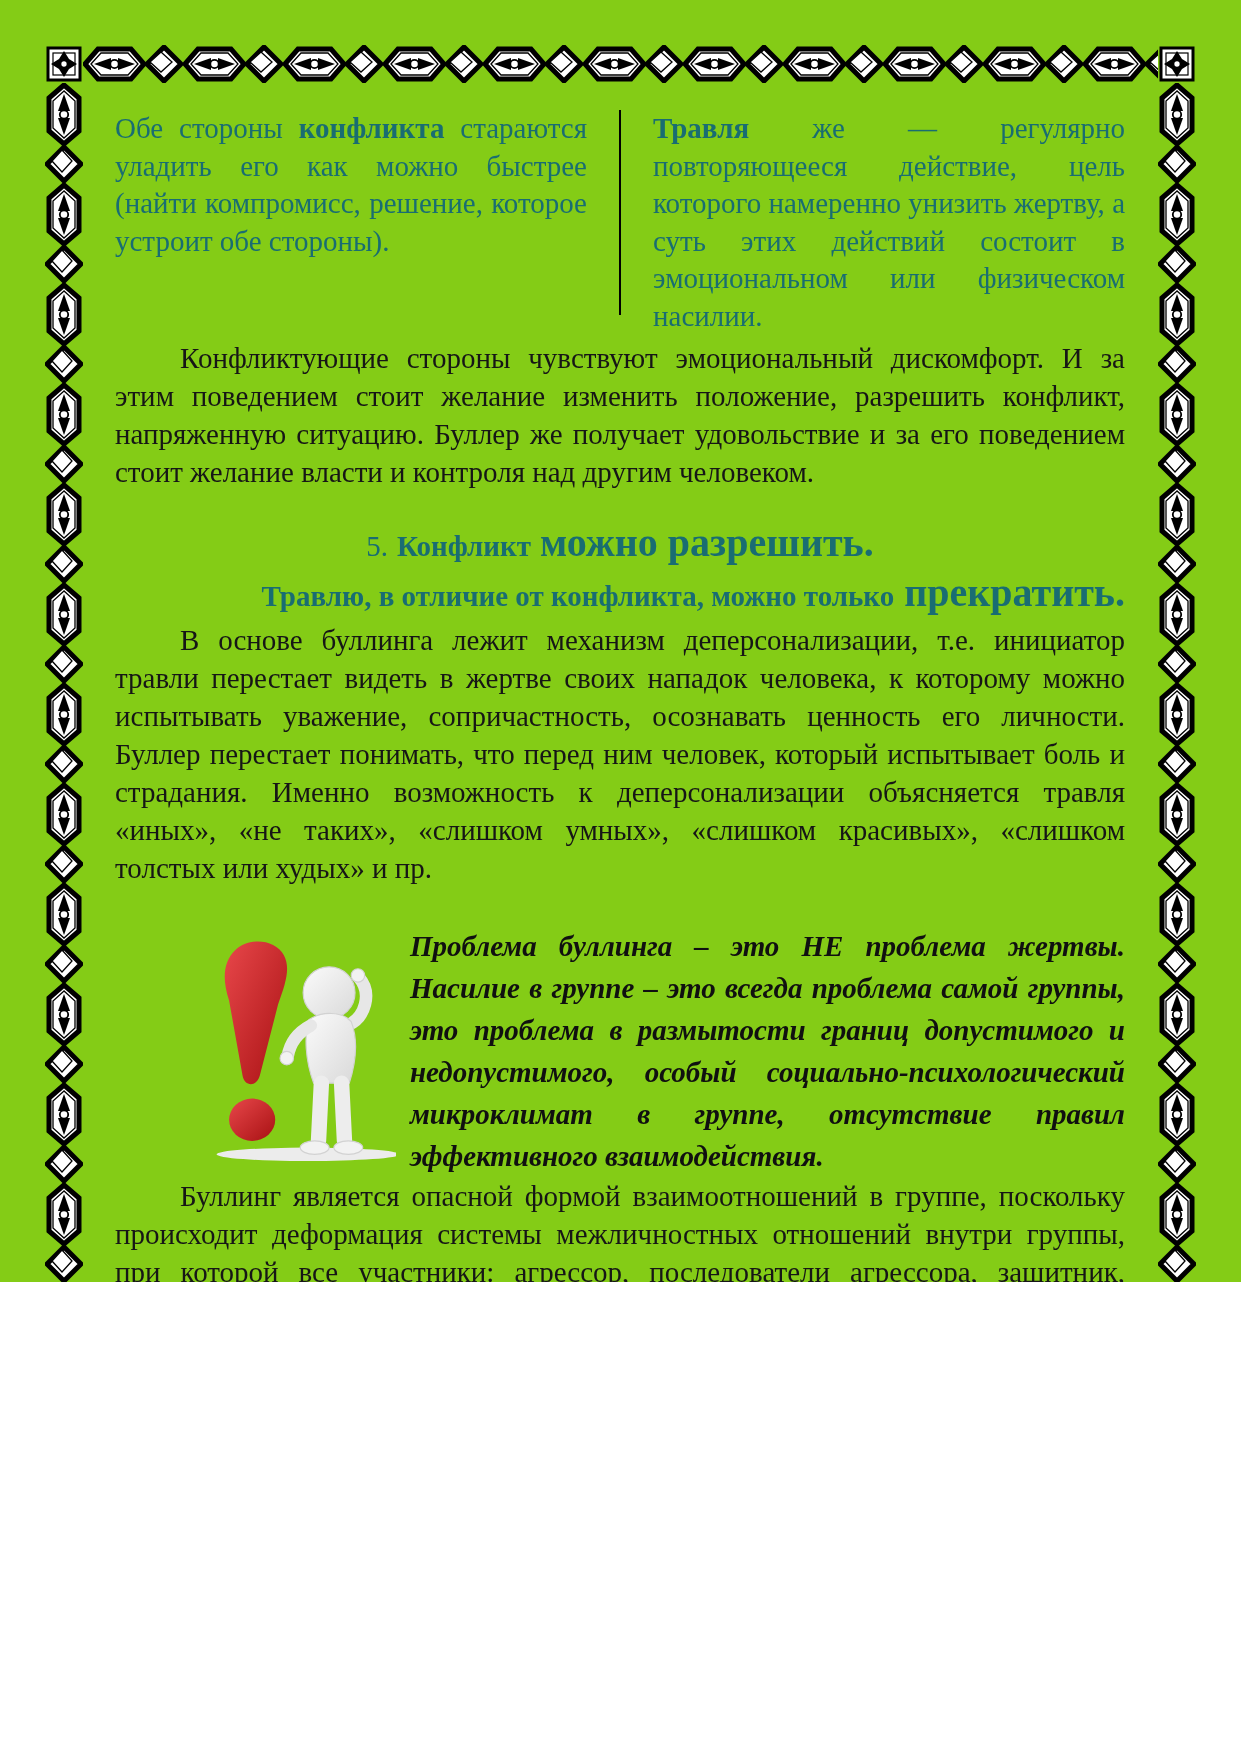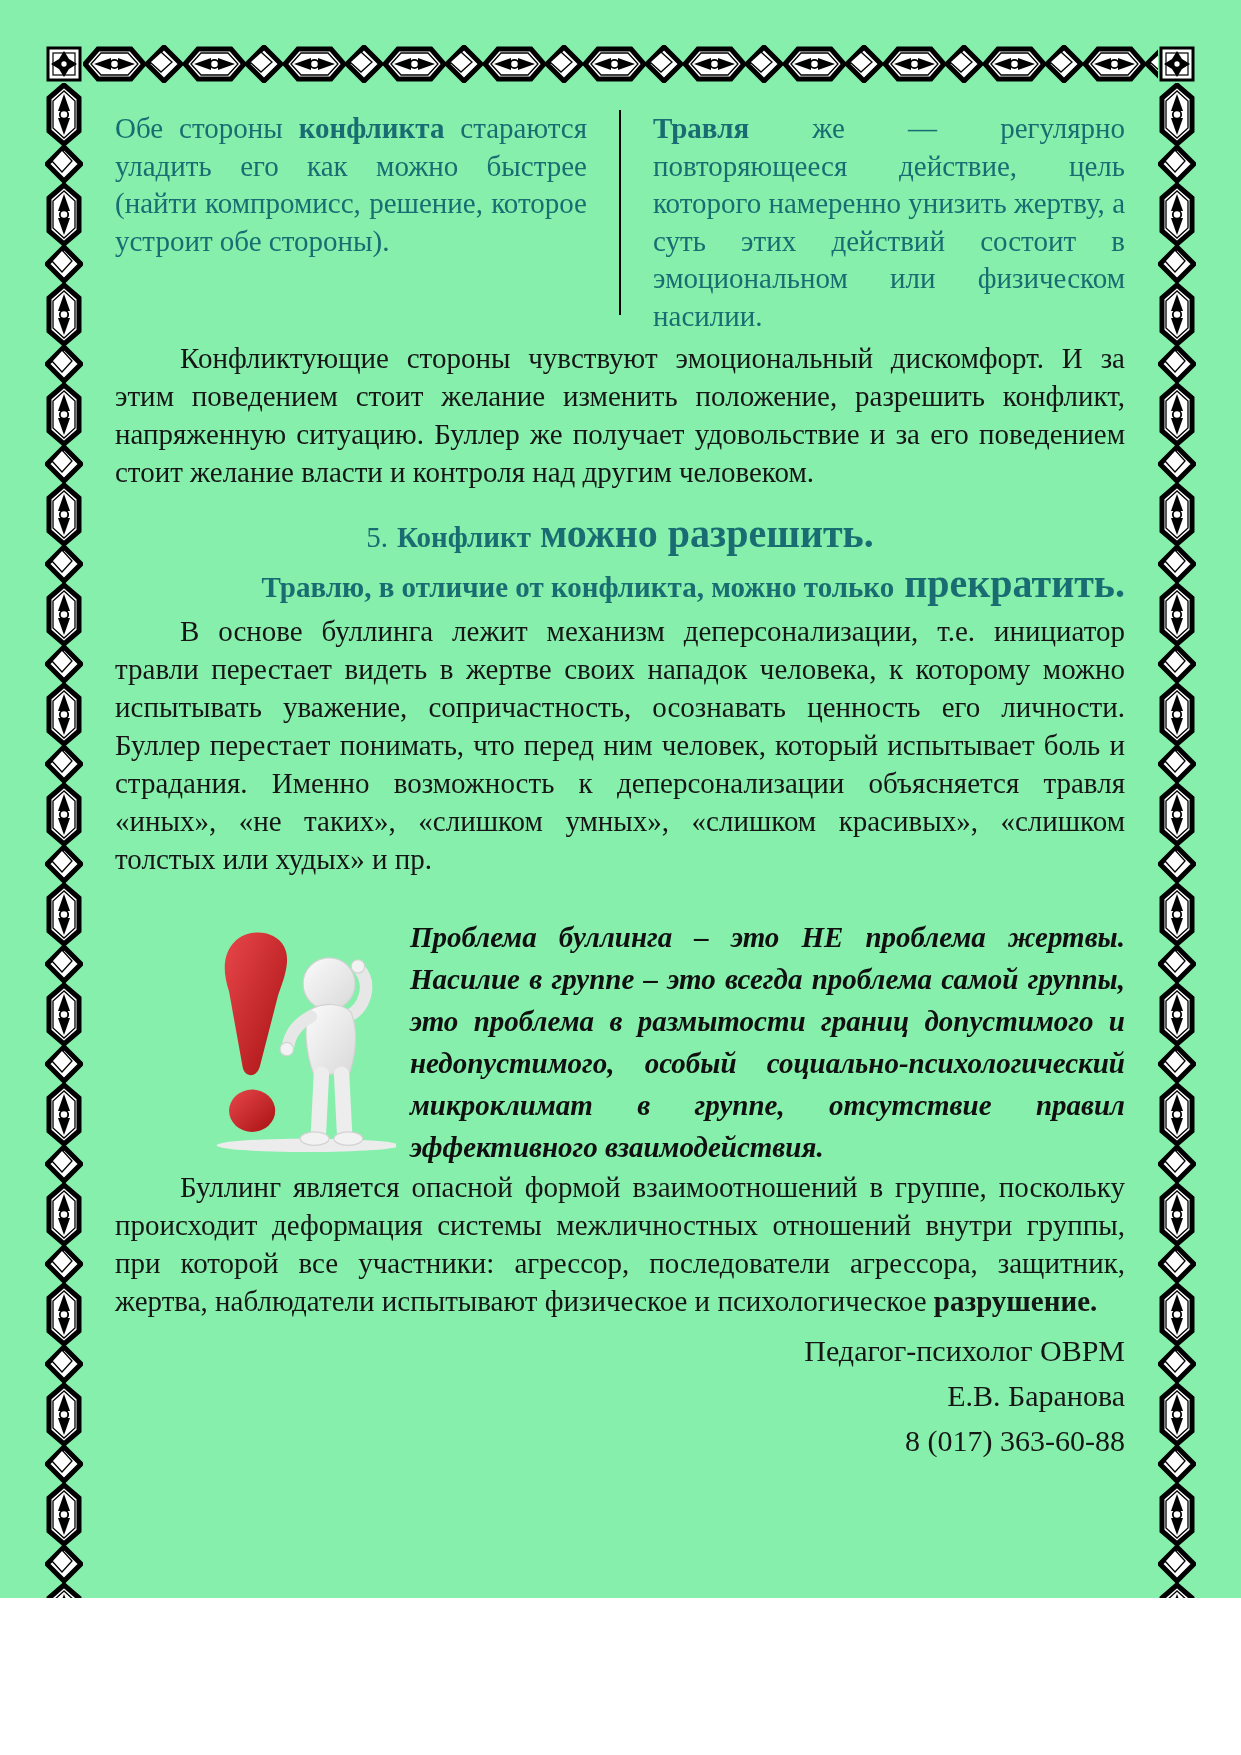--- a/index.html
+++ b/index.html
@@ -1,19 +1,19 @@
 <!DOCTYPE html>
 <html><head>
 <meta charset="utf-8">
 <style>
   html,body { margin:0; padding:0; background:#ffffff; }
   .page {
     position:relative;
-    width:1241px; height:1598px;
-    background:#86efac;
+    width:1241px; height:1282px;
+    background:#84cc16;
     font-family:"Liberation Serif", serif;
     color:#161616;
     overflow:hidden;
   }
   
   .border-piece { position:absolute; }
   .b-top    { left:83px;  top:45px;    width:1075px; height:38px; }
   .b-bottom { left:83px;  top:1673px;  width:1075px; height:38px; }
   .b-left   { left:45px;  top:83px;    width:38px;   height:1590px; }
   .b-right  { left:1158px;top:83px;    width:38px;   height:1590px; }
@@ -30,21 +30,21 @@
   .col b { font-weight:bold; }
   .col-gap { width:66px; display:flex; justify-content:center; align-self:stretch; }
   .vdivider { width:2px; height:205px; background:#000; }
 
   .para { margin:0; font-size:29px; line-height:38px; text-align:justify; text-indent:65px; color:#161616; }
   .para-1 { margin-top:4px; }
   .para-2 { margin-top:2px; }
   .para-3 { }
   .para b { font-weight:bold; }
 
-  .heading { margin-top:19px; text-align:center; color:#196d72; font-weight:bold;
+  .heading { margin-top:28px; text-align:center; color:#196d72; font-weight:bold;
              font-size:29px; line-height:48px; }
   .heading .num   { font-weight:normal; margin-right:9px; }
   .heading .word  { margin-right:9px; }
   .heading .large { font-size:40px; }
 
   .subheading { margin-top:0px; text-align:right; color:#196d72; font-weight:bold;
                 font-size:29px; line-height:46px; }
   .subheading .lead { margin-right:10px; }
   .subheading .large { font-size:40px; }
 

